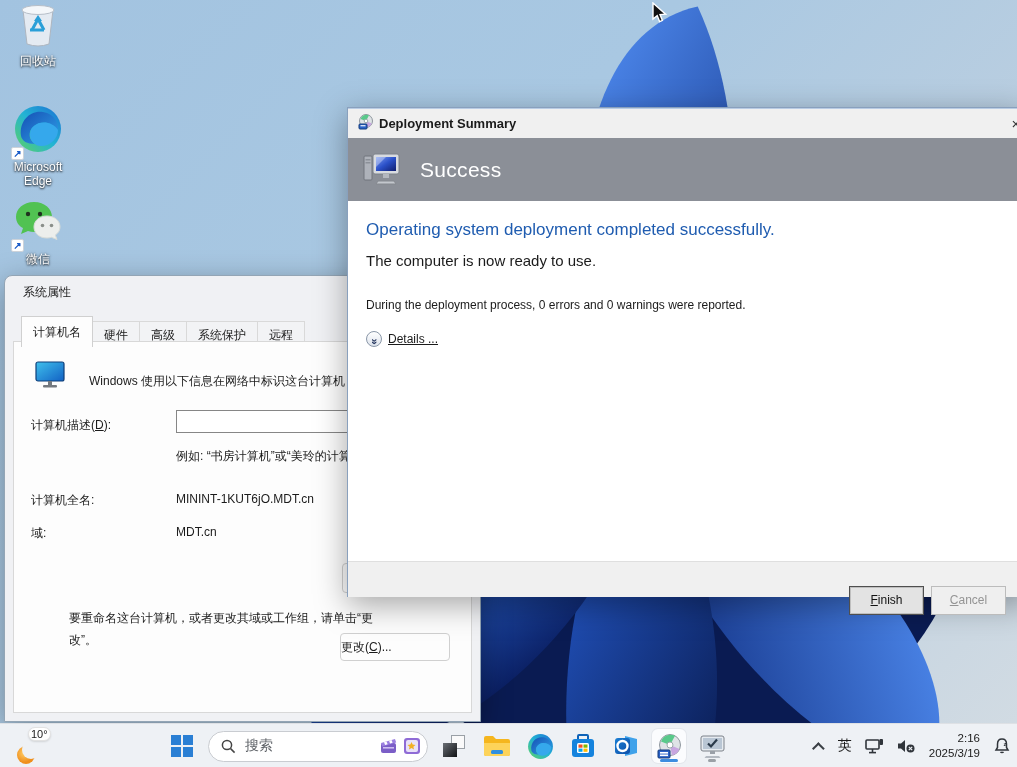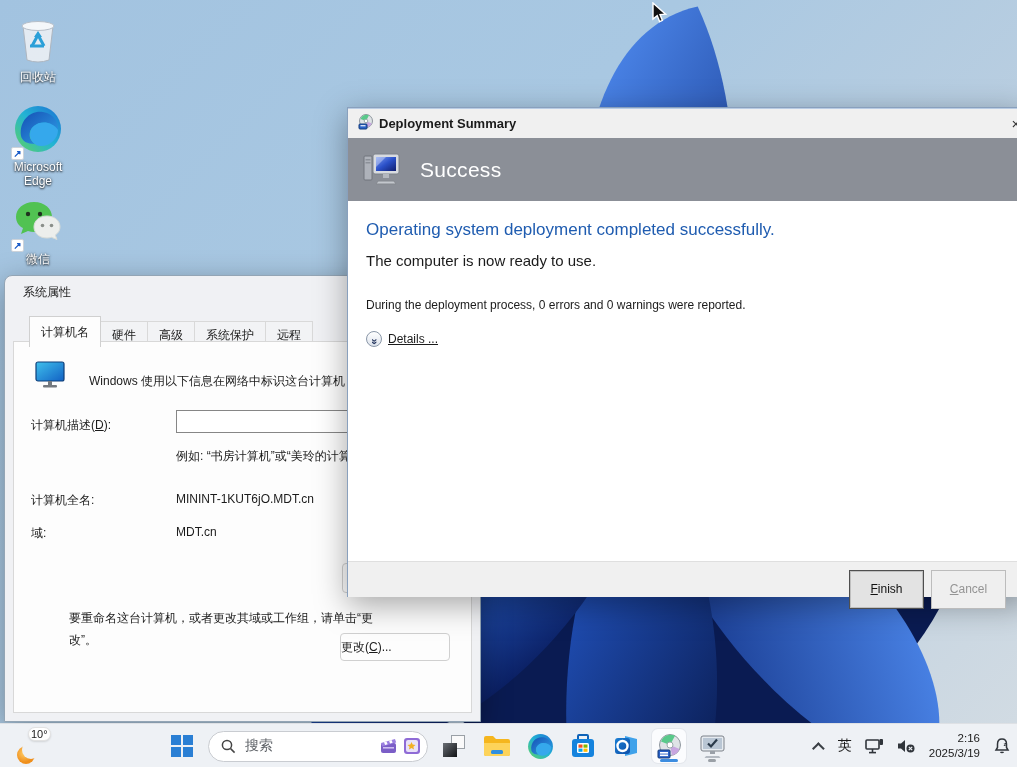--- a/index.html
+++ b/index.html
@@ -17,21 +17,21 @@
   .desk-icon .label { margin-top:3px; font-size:12px; color:#fff; text-shadow:0 1px 2px rgba(0,0,0,.85),0 0 3px rgba(0,0,0,.5); line-height:1.15; }
   .shortcut-arrow { position:absolute; left:-2px; bottom:-2px; width:13px; height:13px; background:#fff; border-radius:2px; border:1px solid #cdd3da; font-size:10px; line-height:11px; color:#1b5cc8; font-weight:bold; }
 
   
   .dialog { position:absolute; background:#f0f0f2; box-shadow:0 8px 30px rgba(0,0,0,.35); }
 
   
   .sysprops { left:4px; top:275px; width:477px; height:447px; z-index:2;
     border:1px solid #93a5b5; border-radius:8px 0 0 0; background:#f0f1f4; }
   .sp-title { padding:8px 0 0 18px; font-size:12px; color:#1b1b1b; }
-  .sp-tabs { position:absolute; left:16px; top:40px; height:26px;margin-left:8px; }
+  .sp-tabs { position:absolute; left:16px; top:40px; height:26px; }
   .sp-tab { display:inline-block; font-size:12px; color:#1b1b1b; padding:5px 11px 4px; border:1px solid #d9d9d9; border-bottom:none; background:#f2f3f5; margin-right:-1px; position:relative; top:3px; }
   .sp-tab.active { background:#fdfdfd; top:0; padding-top:7px; padding-bottom:6px; border-color:#d0d0d0; z-index:2; }
   .sp-page { position:absolute; left:8px; top:65px; right:8px; bottom:8px; background:#fdfdfd; border:1px solid #d8d8d8; }
   .sp-item { position:absolute; font-size:12px; color:#1b1b1b; }
   .sp-input { position:absolute; background:#fff; border:1px solid #868686; }
   .sp-btn { position:absolute; background:#fdfdfd; border:1px solid #d0d0d0; border-radius:4px; font-size:12px; color:#1b1b1b; text-align:left; }
   .sp-para { line-height:1.8; }
 
   
   .deploy { left:347px; top:107px; width:680px; height:490px; z-index:3;
@@ -43,21 +43,21 @@
   .dp-header .hd-title { color:#fff; font-size:21px; margin-left:18px; letter-spacing:.3px; }
   .dp-body { position:relative; height:360px; background:#fff; }
   .dp-heading { position:absolute; left:18px; top:19px; font-size:17px; color:#1f5cb0; }
   .dp-line1 { position:absolute; left:18px; top:51px; font-size:15px; color:#1b1b1b; }
   .dp-line2 { position:absolute; left:18px; top:97px; font-size:12px; color:#1b1b1b; }
   .dp-details { position:absolute; left:18px; top:130px; display:flex; align-items:center; }
   .dp-chevcircle { width:16px; height:16px; border-radius:50%; border:1px solid #8a97a8; background:linear-gradient(180deg,#ffffff,#dde3ec); text-align:center; }
   .dp-chevcircle span { display:inline-block; font-size:11px; font-weight:bold; color:#25365e; transform:rotate(90deg) translateX(-1px); line-height:15px; }
   .dp-details .txt { font-size:12px; color:#1b1b1b; margin-left:6px;text-decoration:underline; }
   .dp-footer { height:36px; background:#f0f0f0; border-top:1px solid #dfdfdf; position:relative; }
-  .dp-btn { position:absolute; top:8px; width:75px; height:39px; font-size:12px; text-align:center; line-height:21px; }
+  .dp-btn { position:absolute; top:24px; width:75px; height:29px; font-size:12px; text-align:center; line-height:21px; }
   .dp-finish { left:501px; background:#e3e3e3; border:1px solid #4f4f4f; box-shadow:inset 0 0 0 1px #bfbfbf; color:#111; }
   .dp-cancel { left:583px; background:#efefef; border:1px solid #bcbcbc; color:#949494; }
   .u { text-decoration:underline; }
 
   
   .taskbar { position:absolute; left:0; bottom:0; width:1017px; height:44px; background:#eef1f5; border-top:1px solid #dee1e5; z-index:4; }
   .tb-center { position:absolute; left:165px; top:0; height:44px; display:flex; align-items:center; gap:9px; }
   .tb-item { width:34px; height:34px; display:flex; align-items:center; justify-content:center; border-radius:6px; position:relative; }
   .tb-item.active { background:#fbfcfe; box-shadow:0 0 0 1px #e4e7ec; }
   .tb-underline { position:absolute; bottom:1px; left:50%; transform:translateX(-50%); height:3px; border-radius:2px; }
@@ -126,21 +126,21 @@
           <path d="M0,0 C-70,-60 -300,-70 -445,30 C-390,165 -120,120 0,0 Z" fill="url(#p2)"></path>
         </g>
       <g transform="rotate(325)">
           <path d="M0,0 C-70,-60 -290,-70 -435,30 C-385,160 -115,120 0,0 Z" fill="url(#p4)"></path>
         </g>
       <circle cx="0" cy="0" r="95" fill="#07123c"></circle>
     </g>
   </svg>
 </div>
 
-<div class="desk-icon" style="left:0;top:16px;">
+<div class="desk-icon" style="left:0;top:0;">
   <span class="glyph">
     <svg width="46" height="48" viewBox="0 0 46 48">
       <path d="M8 10 L38 10 L34 44 Q23 48 12 44 Z" fill="rgba(233,238,243,.92)" stroke="#aeb6c0"></path>
       <ellipse cx="23" cy="10" rx="16" ry="4.5" fill="#f4f7fa" stroke="#b6bec8"></ellipse>
       <g stroke="#2a9fd8" stroke-width="3" fill="none">
         <path d="M17 30 L23 19 L29 30"></path>
         <path d="M29 30 L15 30"></path>
       </g>
       <path d="M23 15 L19 21 L27 21 Z" fill="#2a9fd8"></path>
     </svg>

